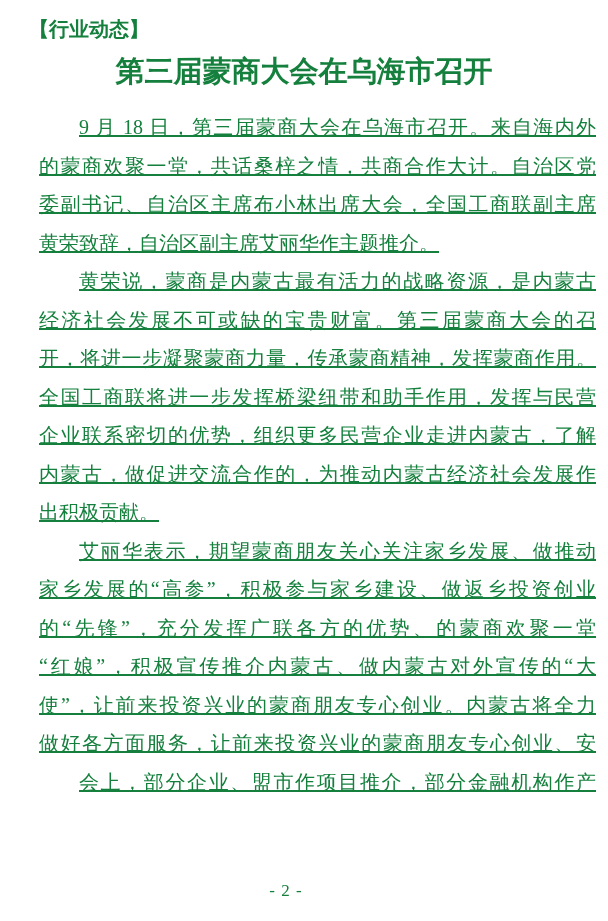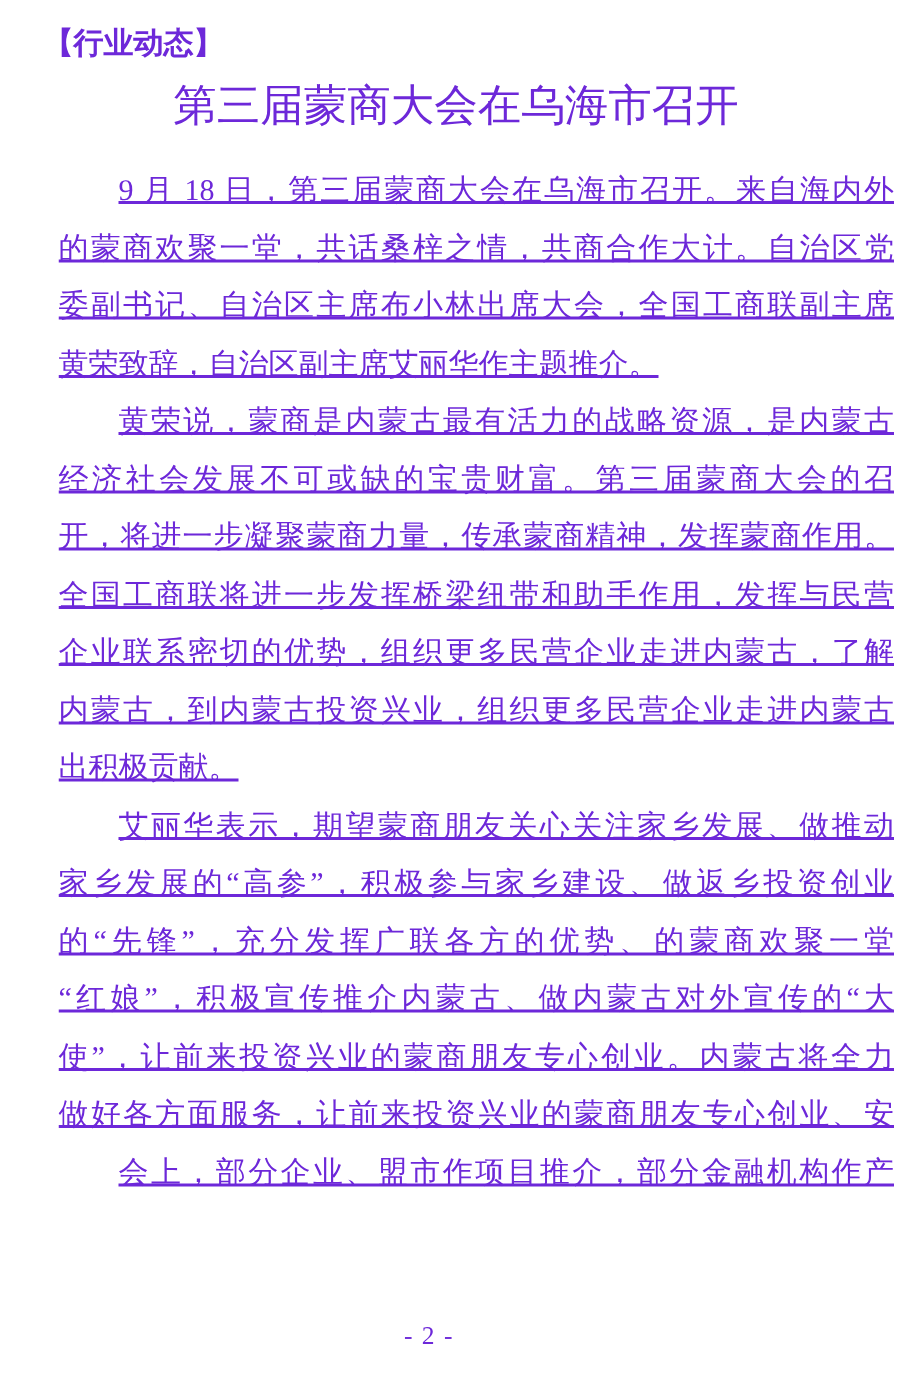--- a/index.html
+++ b/index.html
@@ -5,21 +5,21 @@
   html, body {
     margin: 0;
     padding: 0;
     background: #ffffff;
   }
   .page {
     position: relative;
     width: 608px;
     height: 921px;
     background: #ffffff;
-    color: #6d28d9;
+    color: #15803d;
     font-family: "Liberation Serif", "DejaVu Serif", serif;
     overflow: hidden;
   }
   .section-tag {
     position: absolute;
     left: 29px;
     top: 15px;
     font-size: 20px;
     line-height: 28px;
     font-weight: 700;
@@ -27,21 +27,21 @@
   }
   .title {
     position: absolute;
     left: 0;
     right: 0;
     top: 49px;
     margin: 0;
     text-align: center;
     font-size: 29px;
     line-height: 44px;
-    font-weight: 400;
+    font-weight: 700;
     letter-spacing: 0px;
   }
   .body-col {
     position: absolute;
     left: 39px;
     right: 12px;
     top: 108px;
     text-decoration: underline;
   }
   .para {
@@ -91,21 +91,21 @@
       <div class="line">委副书记、自治区主席布小林出席大会，全国工商联副主席</div>
       <div class="line end">黄荣致辞，自治区副主席艾丽华作主题推介。</div>
     </div>
 
     <div class="para">
       <div class="line first">黄荣说，蒙商是内蒙古最有活力的战略资源，是内蒙古</div>
       <div class="line">经济社会发展不可或缺的宝贵财富。第三届蒙商大会的召</div>
       <div class="line">开，将进一步凝聚蒙商力量，传承蒙商精神，发挥蒙商作用。</div>
       <div class="line">全国工商联将进一步发挥桥梁纽带和助手作用，发挥与民营</div>
       <div class="line">企业联系密切的优势，组织更多民营企业走进内蒙古，了解</div>
-      <div class="line">内蒙古，到内蒙古投资兴业，组织更多民营企业走进内蒙古</div>
+      <div class="line">内蒙古，做促进交流合作的，为推动内蒙古经济社会发展作</div>
       <div class="line end">出积极贡献。</div>
     </div>
 
     <div class="para">
       <div class="line first">艾丽华表示，期望蒙商朋友关心关注家乡发展、做推动</div>
       <div class="line">家乡发展的“高参”，积极参与家乡建设、做返乡投资创业</div>
       <div class="line">的“先锋”，充分发挥广联各方的优势、的蒙商欢聚一堂</div>
       <div class="line">“红娘”，积极宣传推介内蒙古、做内蒙古对外宣传的“大</div>
       <div class="line">使”，让前来投资兴业的蒙商朋友专心创业。内蒙古将全力</div>
       <div class="line">做好各方面服务，让前来投资兴业的蒙商朋友专心创业、安</div>

